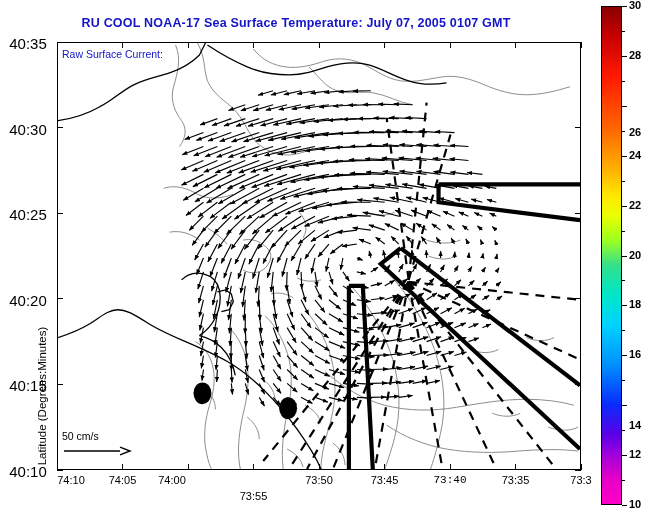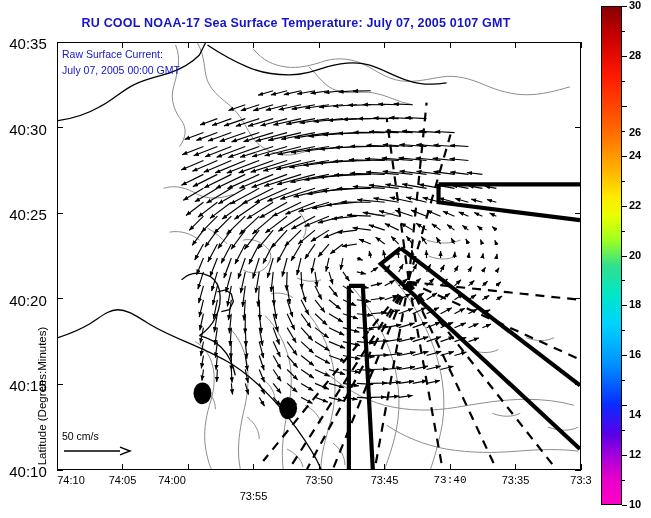--- a/index.html
+++ b/index.html
@@ -643,21 +643,20 @@
             <line x1="314.0" y1="356.0" x2="329.0" y2="355.7" marker-end="url(#ah)"></line>
             <line x1="328.0" y1="356.0" x2="342.6" y2="354.8" marker-end="url(#ah)"></line>
             <line x1="342.0" y1="356.0" x2="356.0" y2="354.1" marker-end="url(#ah)"></line>
           </g>
 
       </g>
     </svg>
   </div>
 
   <div class="annot" id="annot1">Raw Surface Current:</div>
-  <div class="annot" id="annot2">July 07, 2005 00:00 GMT</div>
 
   <div id="scalewrap">
     <div id="scaletext">50 cm/s</div>
     <svg id="scalearrow" width="70" height="12">
       <line x1="2" y1="6" x2="58" y2="6" stroke="#000" stroke-width="1.4"></line>
       <path d="M58,2.2 L68,6 L58,9.8" fill="none" stroke="#000" stroke-width="1.4"></path>
     </svg>
   </div>
 
   <div id="axis-layer">
@@ -724,21 +723,21 @@
       <div class="ctlab" style="left: 629px; top: 148.7px;">24</div>
       <div class="ctick" style="left: 622px; width: 5px; top: 206px;"></div>
       <div class="ctlab" style="left: 629px; top: 198.6px;">22</div>
       <div class="ctick" style="left: 622px; width: 5px; top: 256px;"></div>
       <div class="ctlab" style="left: 629px; top: 248.5px;">20</div>
       <div class="ctick" style="left: 622px; width: 5px; top: 305px;"></div>
       <div class="ctlab" style="left: 629px; top: 298.4px;">18</div>
       <div class="ctick" style="left: 622px; width: 5px; top: 355px;"></div>
       <div class="ctlab" style="left: 629px; top: 348.3px;">16</div>
       <div class="ctick" style="left: 622px; width: 5px; top: 405px;"></div>
-      <div class="ctlab" style="left: 629px; top: 408px;">14</div>
+      <div class="ctlab" style="left: 629px; top: 419px;">14</div>
       <div class="ctick" style="left: 622px; width: 5px; top: 455px;"></div>
       <div class="ctlab" style="left: 629px; top: 448.1px;">12</div>
       <div class="ctick" style="left: 622px; width: 5px; top: 505px;"></div>
       <div class="ctlab" style="left: 629px; top: 498px;">10</div>
       <div class="ctick" style="left: 622px; width: 3px; top: 480px;"></div>
       <div class="ctick" style="left: 622px; width: 3px; top: 430px;"></div>
       <div class="ctick" style="left: 622px; width: 3px; top: 380px;"></div>
       <div class="ctick" style="left: 622px; width: 3px; top: 330px;"></div>
       <div class="ctick" style="left: 622px; width: 3px; top: 280px;"></div>
       <div class="ctick" style="left: 622px; width: 3px; top: 231px;"></div>

